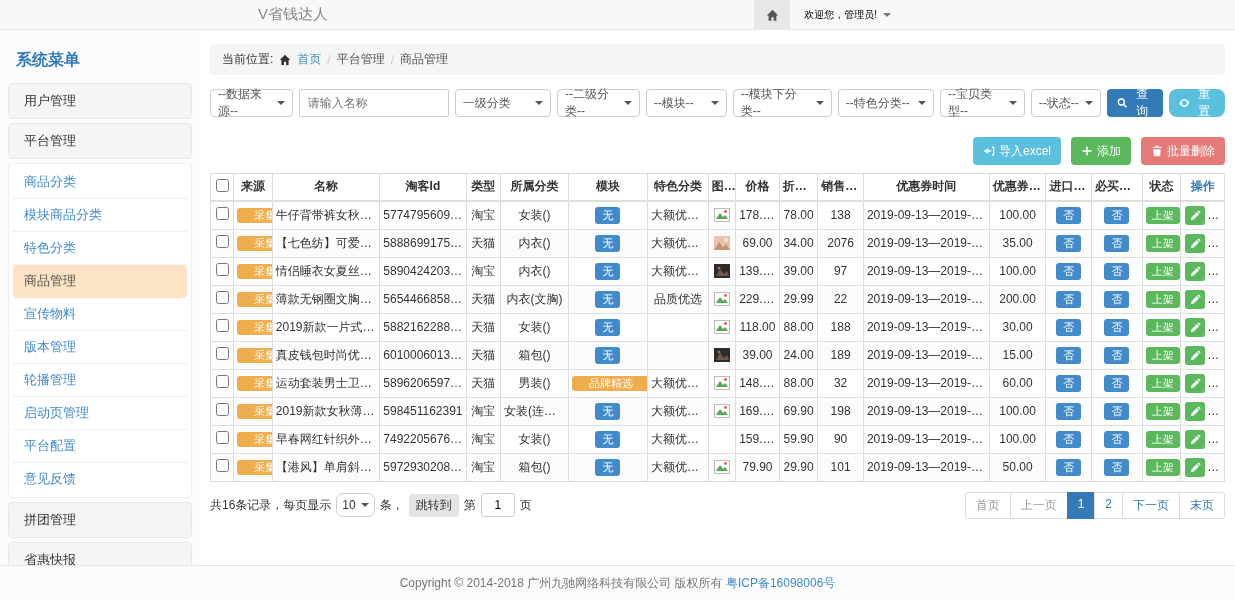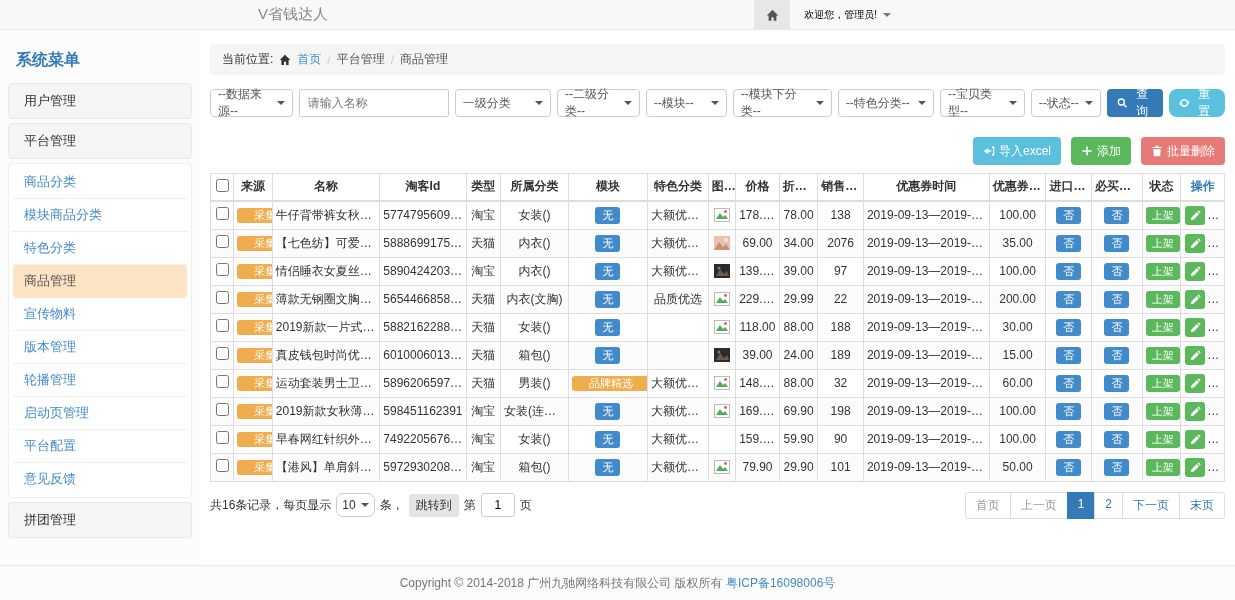--- a/index.html
+++ b/index.html
@@ -119,20 +119,21 @@
           <a class="side-link">特色分类</a>
           <a class="side-link active">商品管理</a>
           <a class="side-link">宣传物料</a>
           <a class="side-link">版本管理</a>
           <a class="side-link">轮播管理</a>
           <a class="side-link">启动页管理</a>
           <a class="side-link">平台配置</a>
           <a class="side-link">意见反馈</a>
         </div>
         <div class="side-group">拼团管理</div>
+        <div class="side-group">省惠快报</div>
       </div>
   </aside>
 
   <main class="main">
     <div class="breadcrumb">
       <span>当前位置:</span>
       <svg viewBox="0 0 16 16">
           <path d="M8 1 L15 8 H12.8 V14.5 H9.4 V10.2 H6.6 V14.5 H3.2 V8 H1 Z"></path>
         </svg>
       <a>首页</a>

